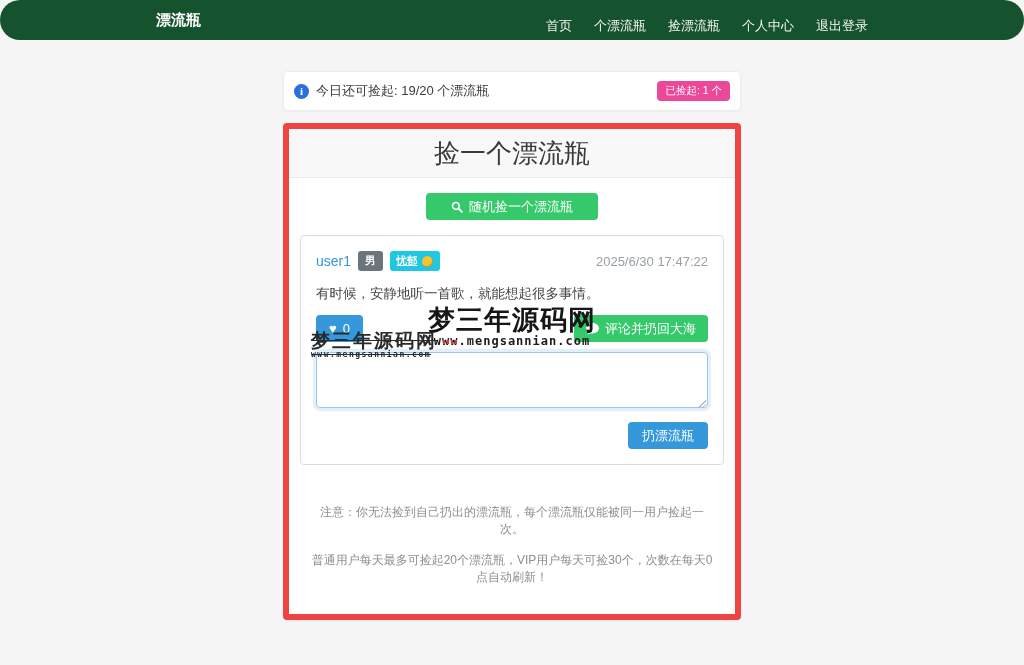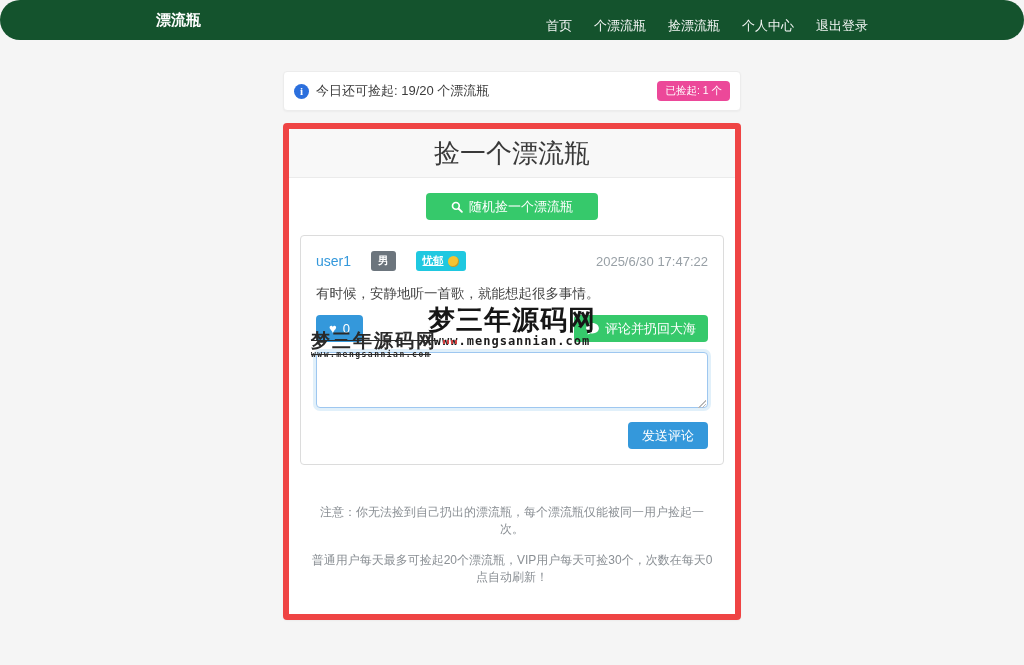--- a/index.html
+++ b/index.html
@@ -123,21 +123,21 @@
     padding: 6px 25px;
   }
 
   
   .bottle-card {
     border: 1px solid #dcdcdc;
     border-radius: 4px;
     padding: 15px;
     margin-bottom: 15px;
   }
-  .bottle-meta { display: flex; align-items: center; gap: 20px; }
+  .bottle-meta { display: flex; align-items: center; gap: 7px; }
   .bottle-user { color: #3498db; font-size: 14px; text-decoration: none; cursor: pointer; }
   .badge {
     color: #fff;
     font-size: 10.5px;
     font-weight: bold;
     padding: 3px 7px;
     border-radius: 3px;
     display: inline-flex;
     align-items: center;
     gap: 4px;
@@ -305,21 +305,21 @@
             <span>评论并扔回大海</span>
           </button>
         </div>
 
         <div class="textarea-wrap">
           <textarea class="comment-textarea" style=""></textarea>
           <span class="resize-handle"></span>
         </div>
 
         <div class="send-row">
-          <button class="btn btn-blue send-btn">发送评论</button>
+          <button class="btn btn-blue send-btn">扔漂流瓶</button>
         </div>
       </div>
 
       <div class="notes">
         <p class="note-line">注意：你无法捡到自己扔出的漂流瓶，每个漂流瓶仅能被同一用户捡起一次。</p>
         <p class="note-line">普通用户每天最多可捡起20个漂流瓶，VIP用户每天可捡30个，次数在每天0点自动刷新！</p>
       </div>
 
     </div>
   </section>

